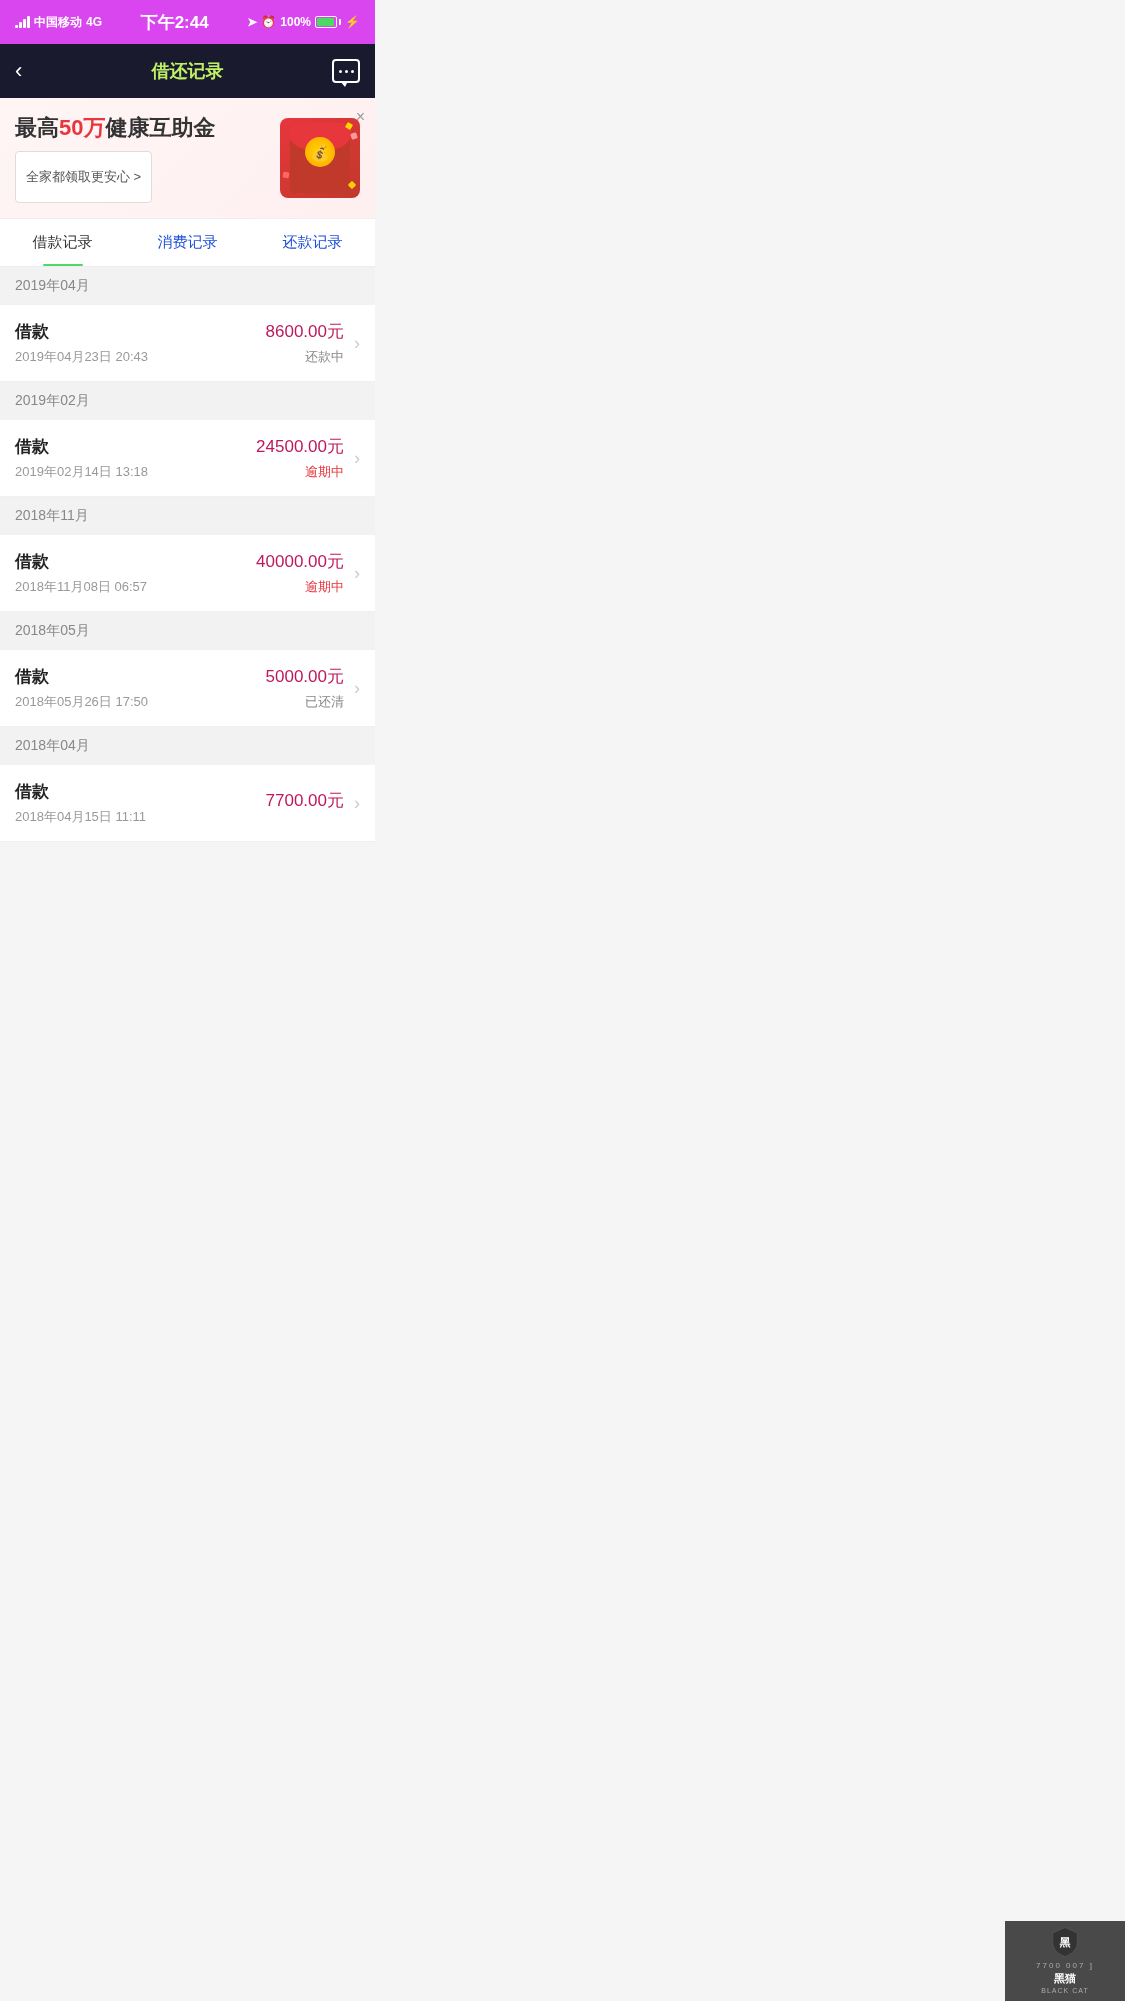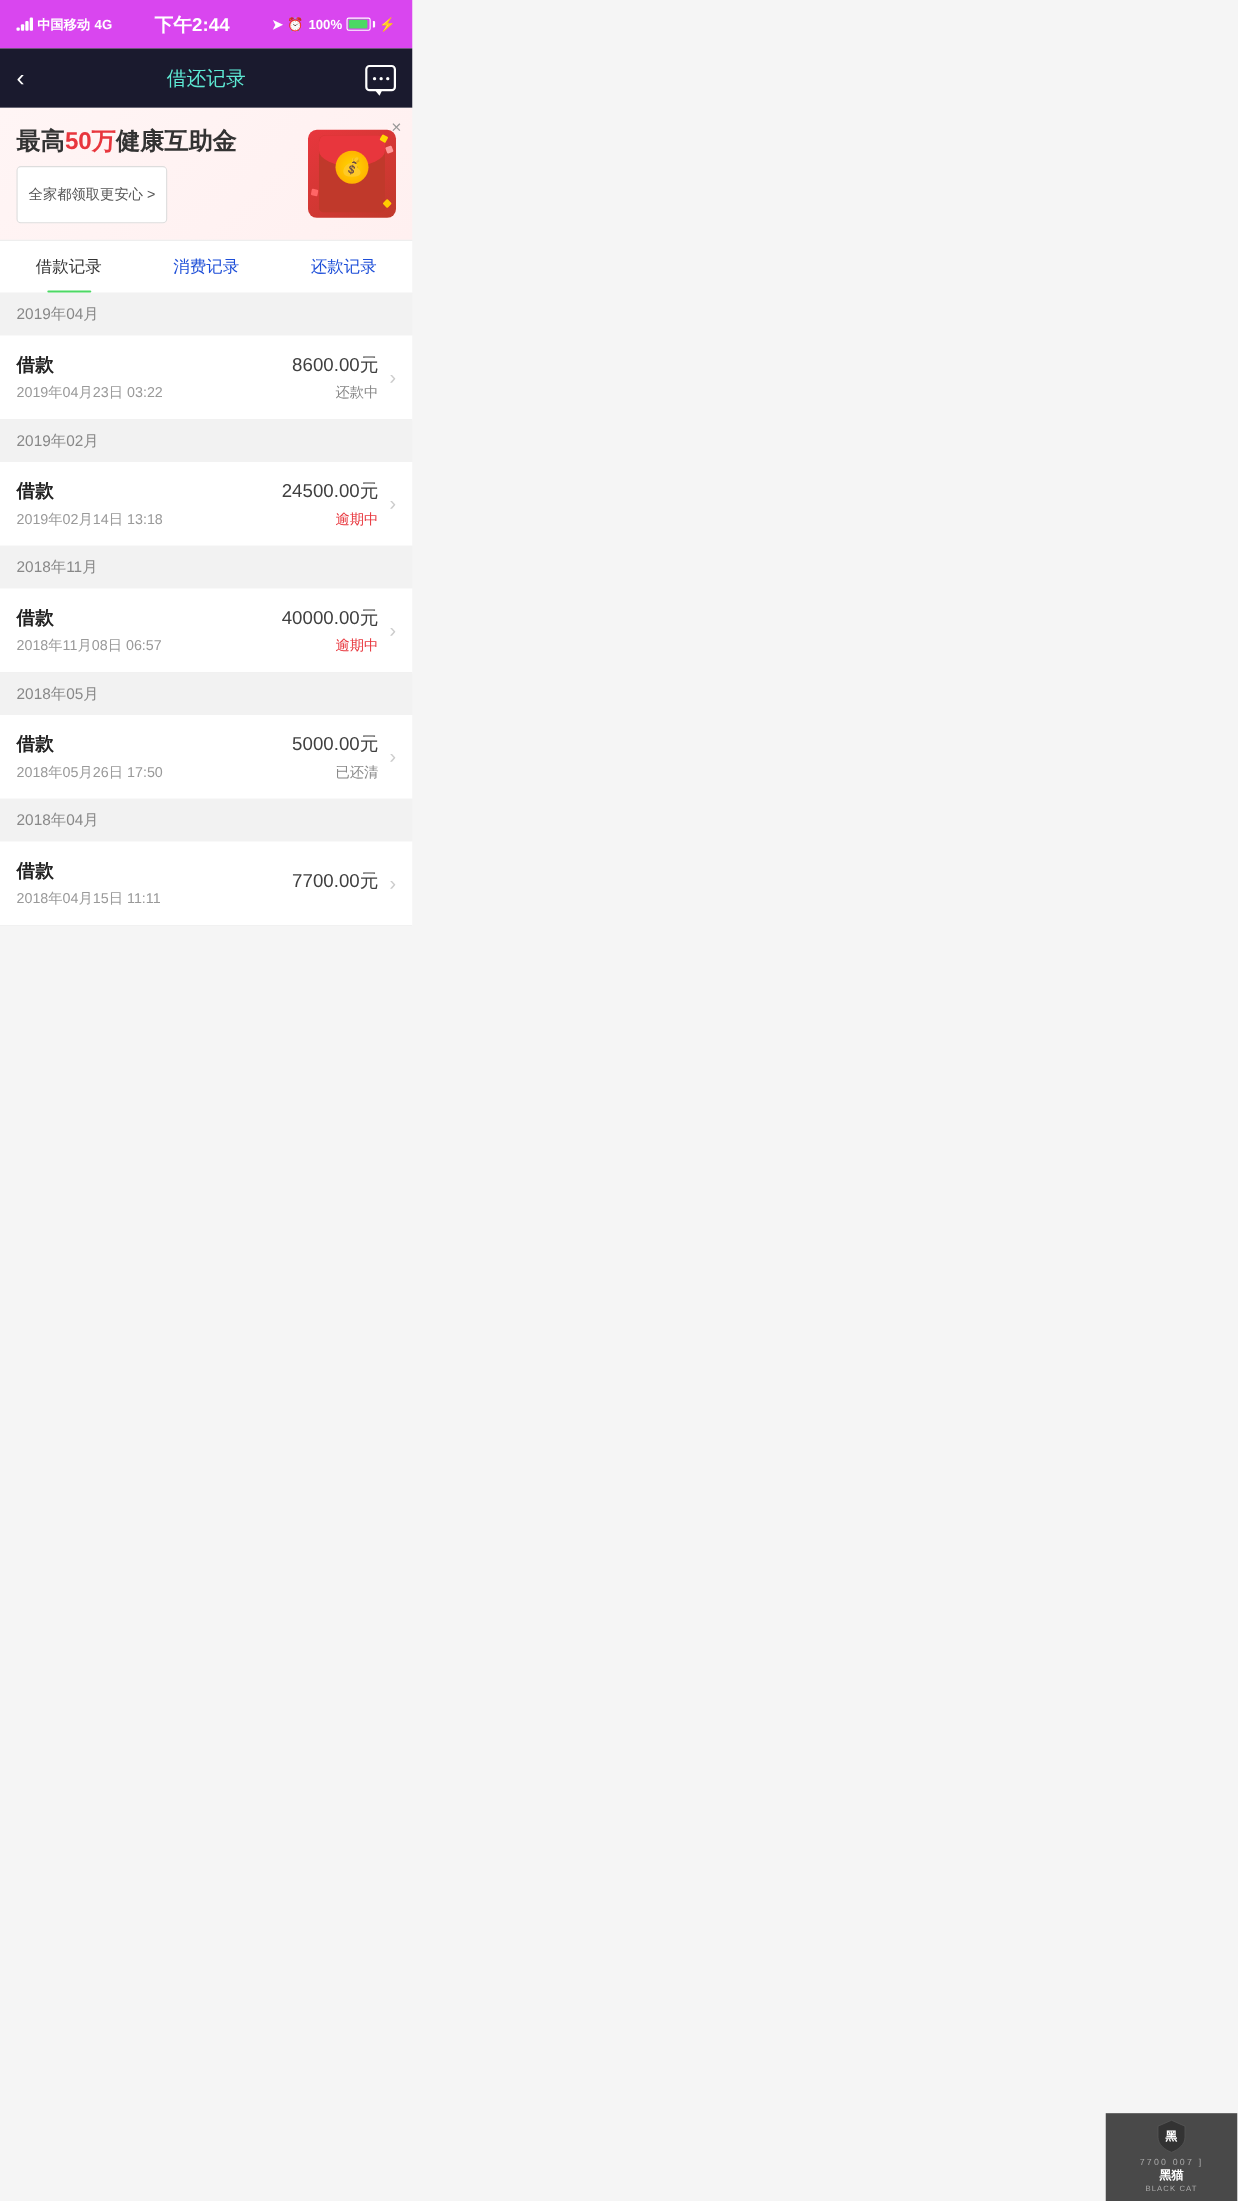--- a/index.html
+++ b/index.html
@@ -49,21 +49,21 @@
       display: flex;
       align-items: center;
       justify-content: space-between;
       padding: 8px 15px;
       height: 54px;
     }
     .nav-back {
       color: white; font-size: 22px; cursor: pointer; width: 30px;
     }
     .nav-title {
-      color: #5eead4; font-size: 18px; font-weight: 400;
+      color: #bef264; font-size: 18px; font-weight: 700;
     }
     .nav-icon {
       color: white; font-size: 20px; cursor: pointer;
       width: 30px; display: flex; justify-content: flex-end;
     }
     .chat-icon {
       width: 28px; height: 24px; border: 2px solid white; border-radius: 4px;
       position: relative; display: flex; align-items: center; justify-content: center;
     }
     .chat-icon::after {
@@ -186,21 +186,21 @@
     .record-left .record-date {
       font-size: 13px; color: #999;
     }
     .record-right {
       display: flex; align-items: center; gap: 10px;
     }
     .record-right-info {
       text-align: right;
     }
     .record-amount {
-      font-size: 17px; font-weight: 500; color: #404040; margin-bottom: 5px;
+      font-size: 17px; font-weight: 500; color: #be185d; margin-bottom: 5px;
     }
     .record-status {
       font-size: 13px;
     }
     .status-paying { color: #888; }
     .status-overdue { color: #e8363d; }
     .status-paid { color: #888; }
     .chevron {
       color: #ccc; font-size: 18px;
     }
@@ -307,21 +307,21 @@
 </div>
 
 <div>
 
   <div class="section-header">
     <span>2019年04月</span>
   </div>
   <div class="record-item">
     <div class="record-left">
       <div class="record-type">借款</div>
-      <div class="record-date">2019年04月23日 03:22</div>
+      <div class="record-date">2019年04月23日 20:43</div>
     </div>
     <div class="record-right">
       <div class="record-right-info">
         <div class="record-amount">8600.00元</div>
         <div class="record-status status-paying">还款中</div>
       </div>
       <div class="chevron">›</div>
     </div>
   </div>
 

